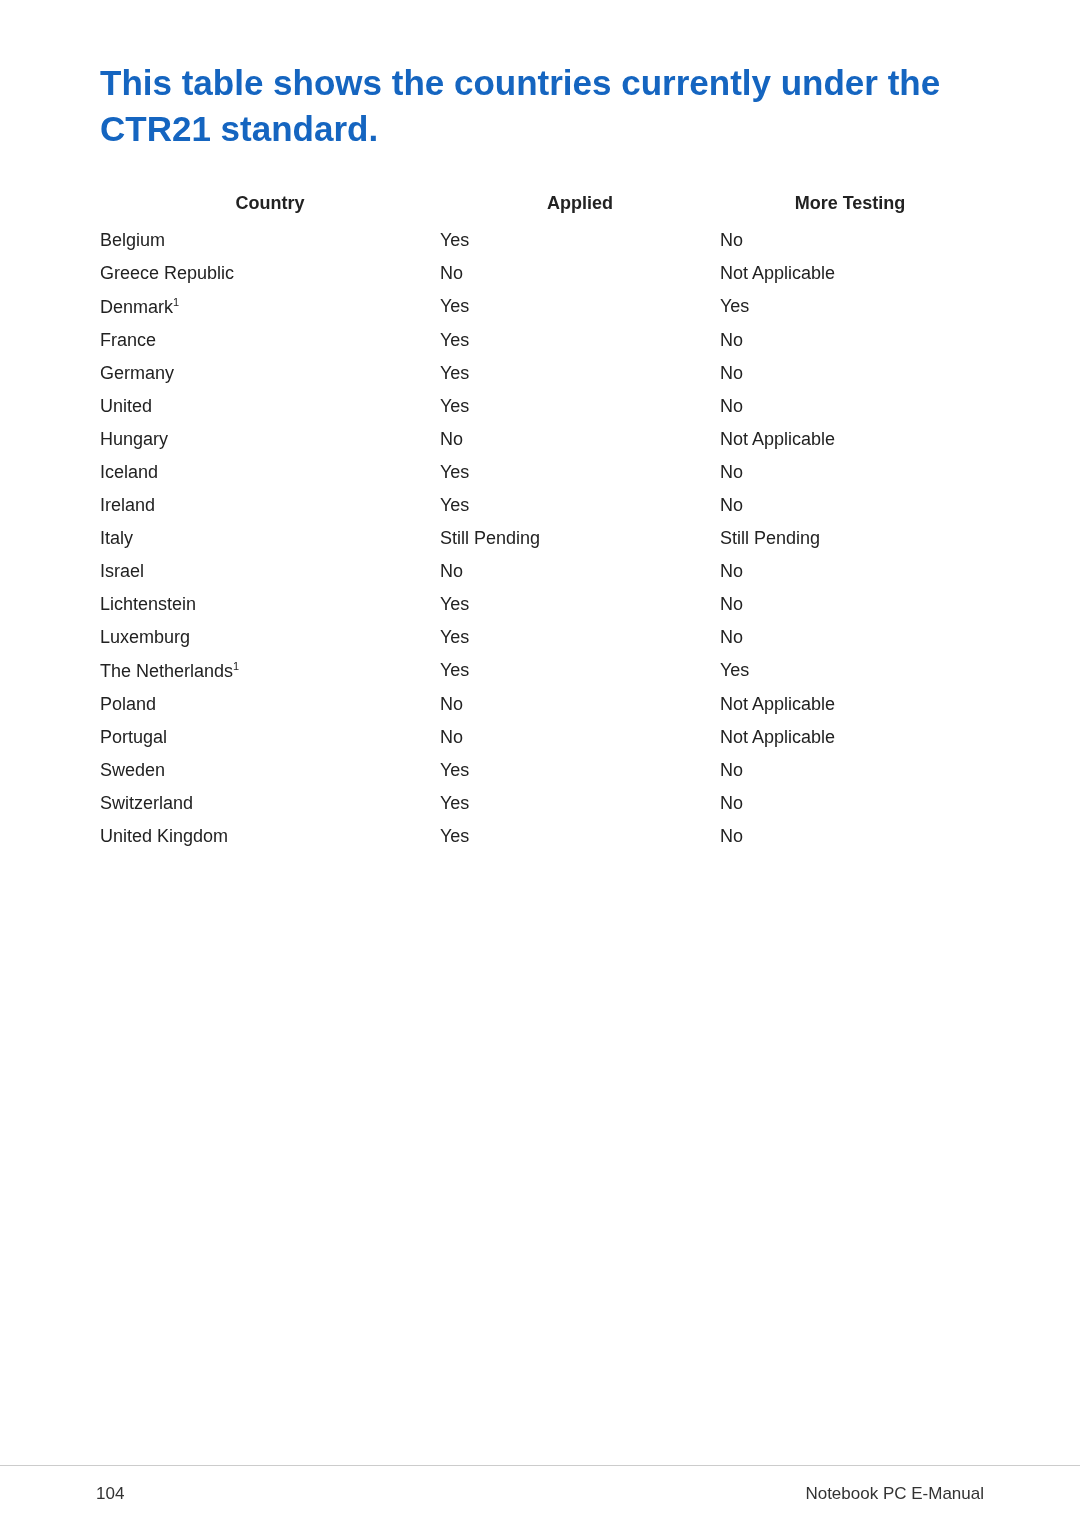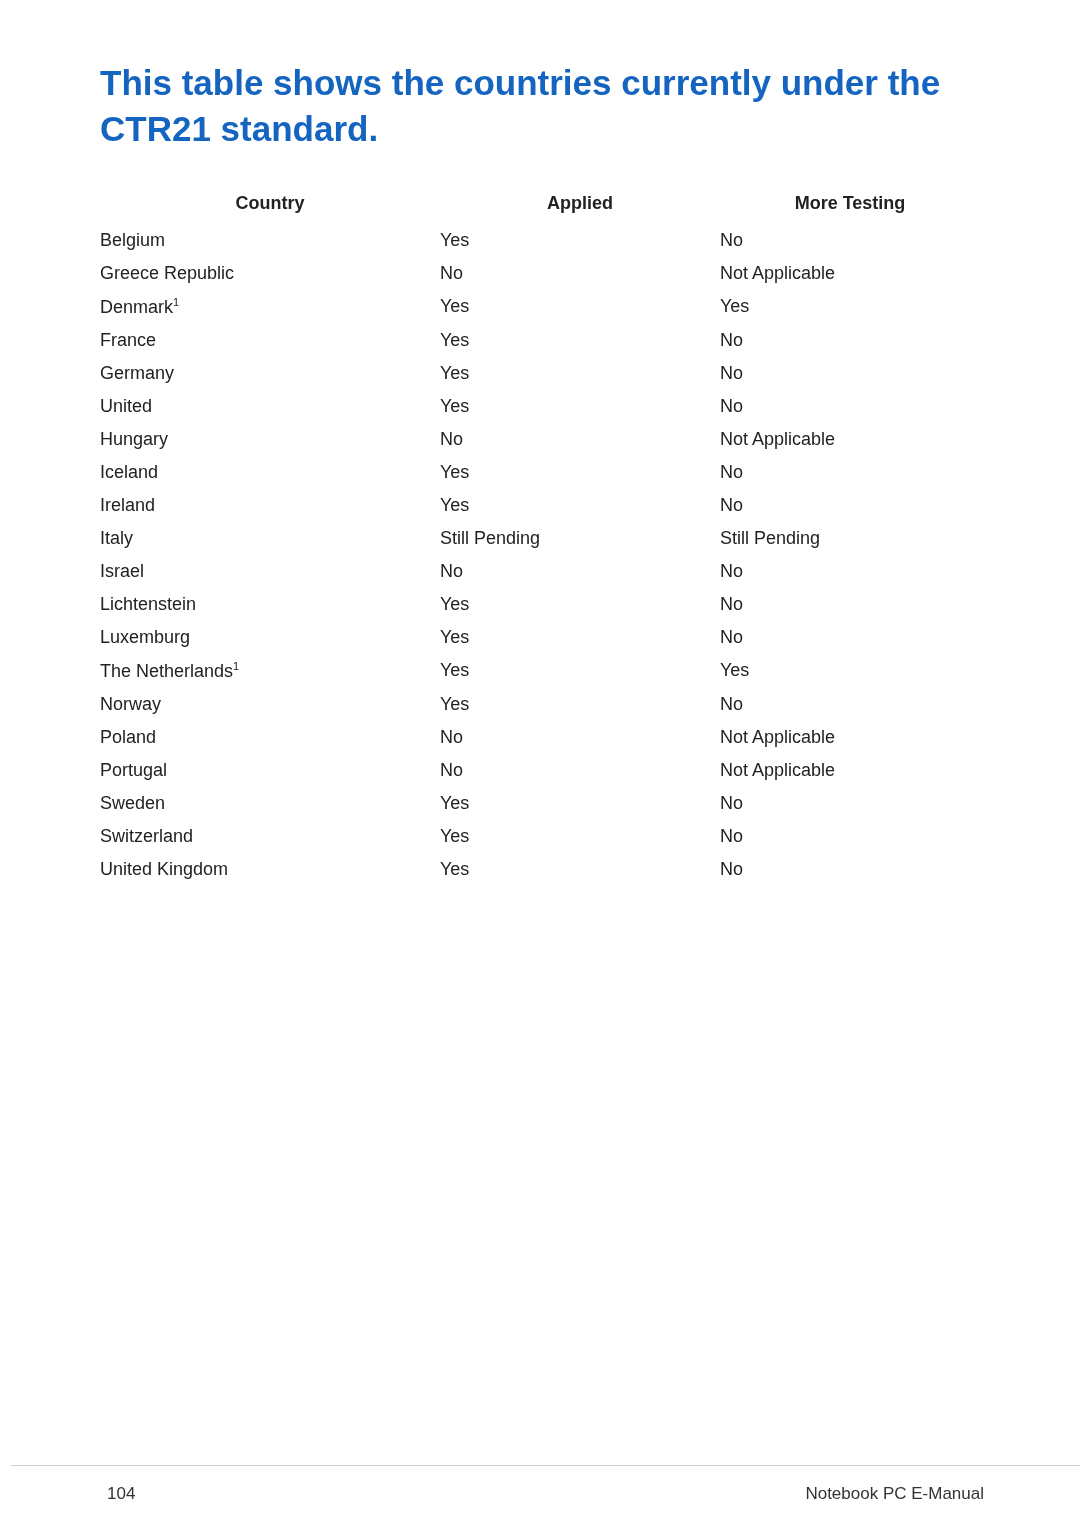--- a/index.html
+++ b/index.html
@@ -64,21 +64,21 @@
     }
 
     sup {
       font-size: 11px;
       vertical-align: super;
     }
 
     .page-footer {
       position: absolute;
       bottom: 0;
-      left: 11px;
+      left: 0;
       right: 0;
       border-top: 1px solid #cccccc;
       padding: 18px 96px;
       display: flex;
       justify-content: space-between;
       align-items: center;
       font-size: 17px;
       color: #333333;
     }
   </style>
@@ -161,25 +161,20 @@
           <td>Luxemburg</td>
           <td>Yes</td>
           <td>No</td>
         </tr>
         <tr>
           <td>The Netherlands<sup>1</sup></td>
           <td>Yes</td>
           <td>Yes</td>
         </tr>
         <tr>
-          <td>Norway</td>
-          <td>Yes</td>
-          <td>No</td>
-        </tr>
-        <tr>
           <td>Poland</td>
           <td>No</td>
           <td>Not Applicable</td>
         </tr>
         <tr>
           <td>Portugal</td>
           <td>No</td>
           <td>Not Applicable</td>
         </tr>
         <tr>

